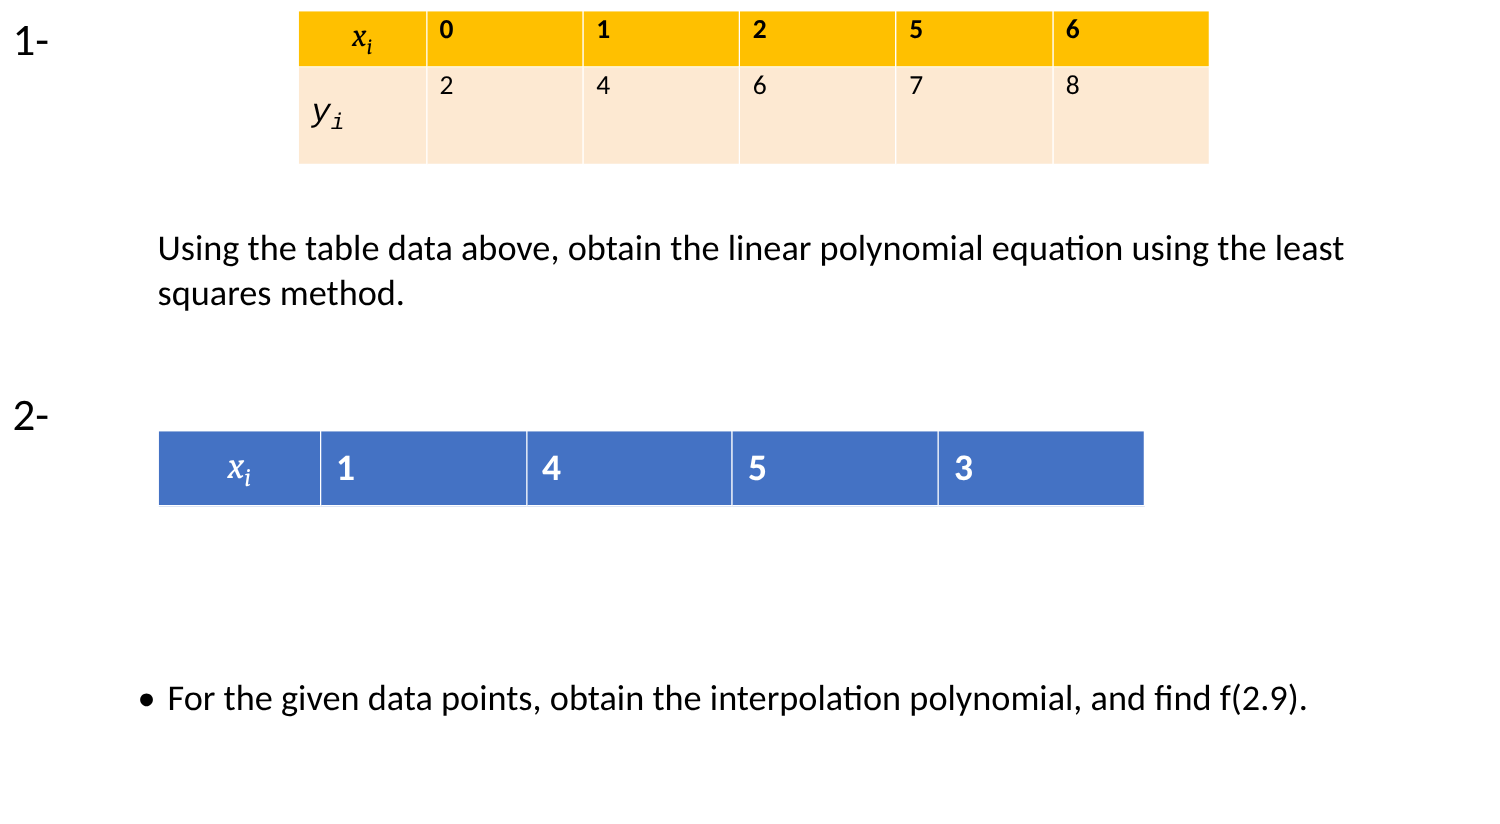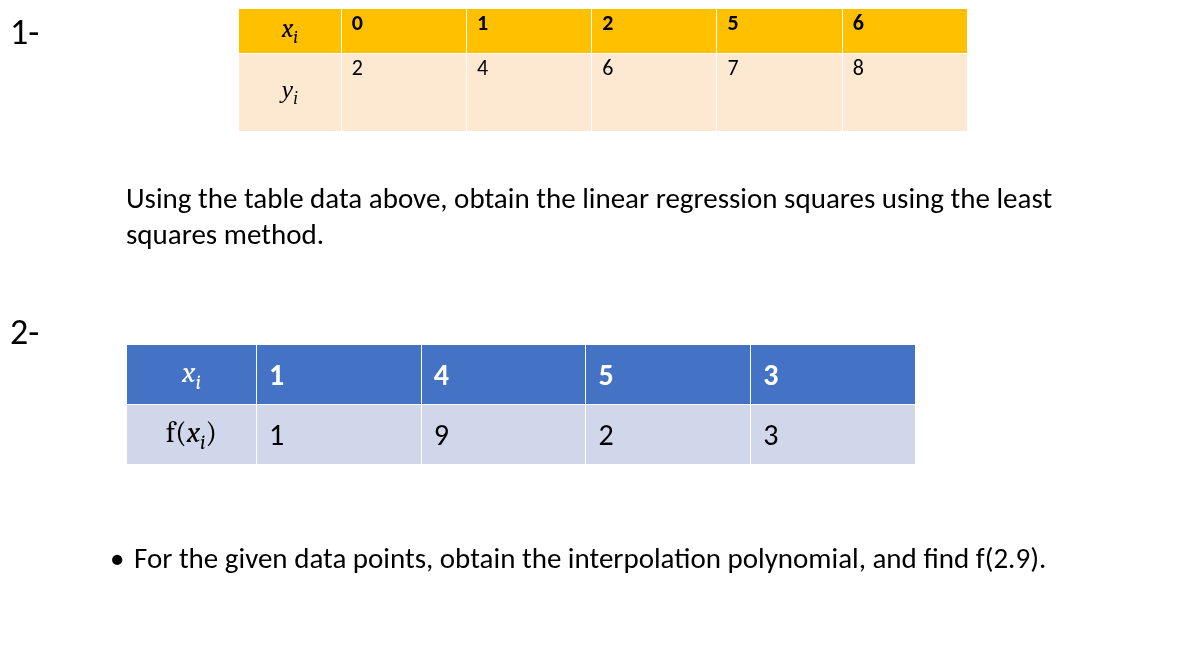--- a/index.html
+++ b/index.html
@@ -50,22 +50,21 @@
       text-align: center;
       font-size: 26px;
       vertical-align: middle;
     }
     .t1-body {
       background: #fde9d2;
     }
     .t1-body td { height: 78px; }
     .t1-body .rowlabel {
       font-style: italic;
-      font-family: Liberation Serif, serif;
-      text-align: center;
+      font-family: Liberation Mono, monospace;
       font-size: 26px;
       vertical-align: middle;
     }
     .t1-header td, .t1-body td {
       width: 122px;
     }
     .t1-header td:first-child, .t1-body td:first-child {
       width: 100px;
     }
 
@@ -157,38 +156,31 @@
     <td class="rowlabel"><span style="font-style:italic">y<sub>i</sub></span></td>
     <td>2</td>
     <td>4</td>
     <td>6</td>
     <td>7</td>
     <td>8</td>
   </tr>
 </tbody>
   </table>
 
-<div class="q1-text">Using the table data above, obtain the linear regression squares using the least squares method.</div>
+<div class="q1-text">Using the table data above, obtain the linear polynomial equation using the least squares method.</div>
 
 <div class="q-label q2-label">2-</div>
 
 <table class="table2">
   <tbody>
       <tr class="t2-header">
     <td class="rowlabel"><span style="font-style:italic">x<sub>i</sub></span></td>
     <td>1</td>
     <td>4</td>
     <td>5</td>
     <td>3</td>
   </tr>
-  <tr class="t2-body">
-    <td class="rowlabel"><span class="fn">f(</span><span class="sub" style="font-style:italic">x<sub>i</sub></span><span class="fn">)</span></td>
-    <td>1</td>
-    <td>9</td>
-    <td>2</td>
-    <td>3</td>
-  </tr>
 </tbody>
   </table>
 
 <div class="q2-text">
   <span class="bullet">•</span><span class="bullet-text">For the given data points, obtain the interpolation polynomial, and find f(2.9).</span>
 </div>
 
 </body></html>

